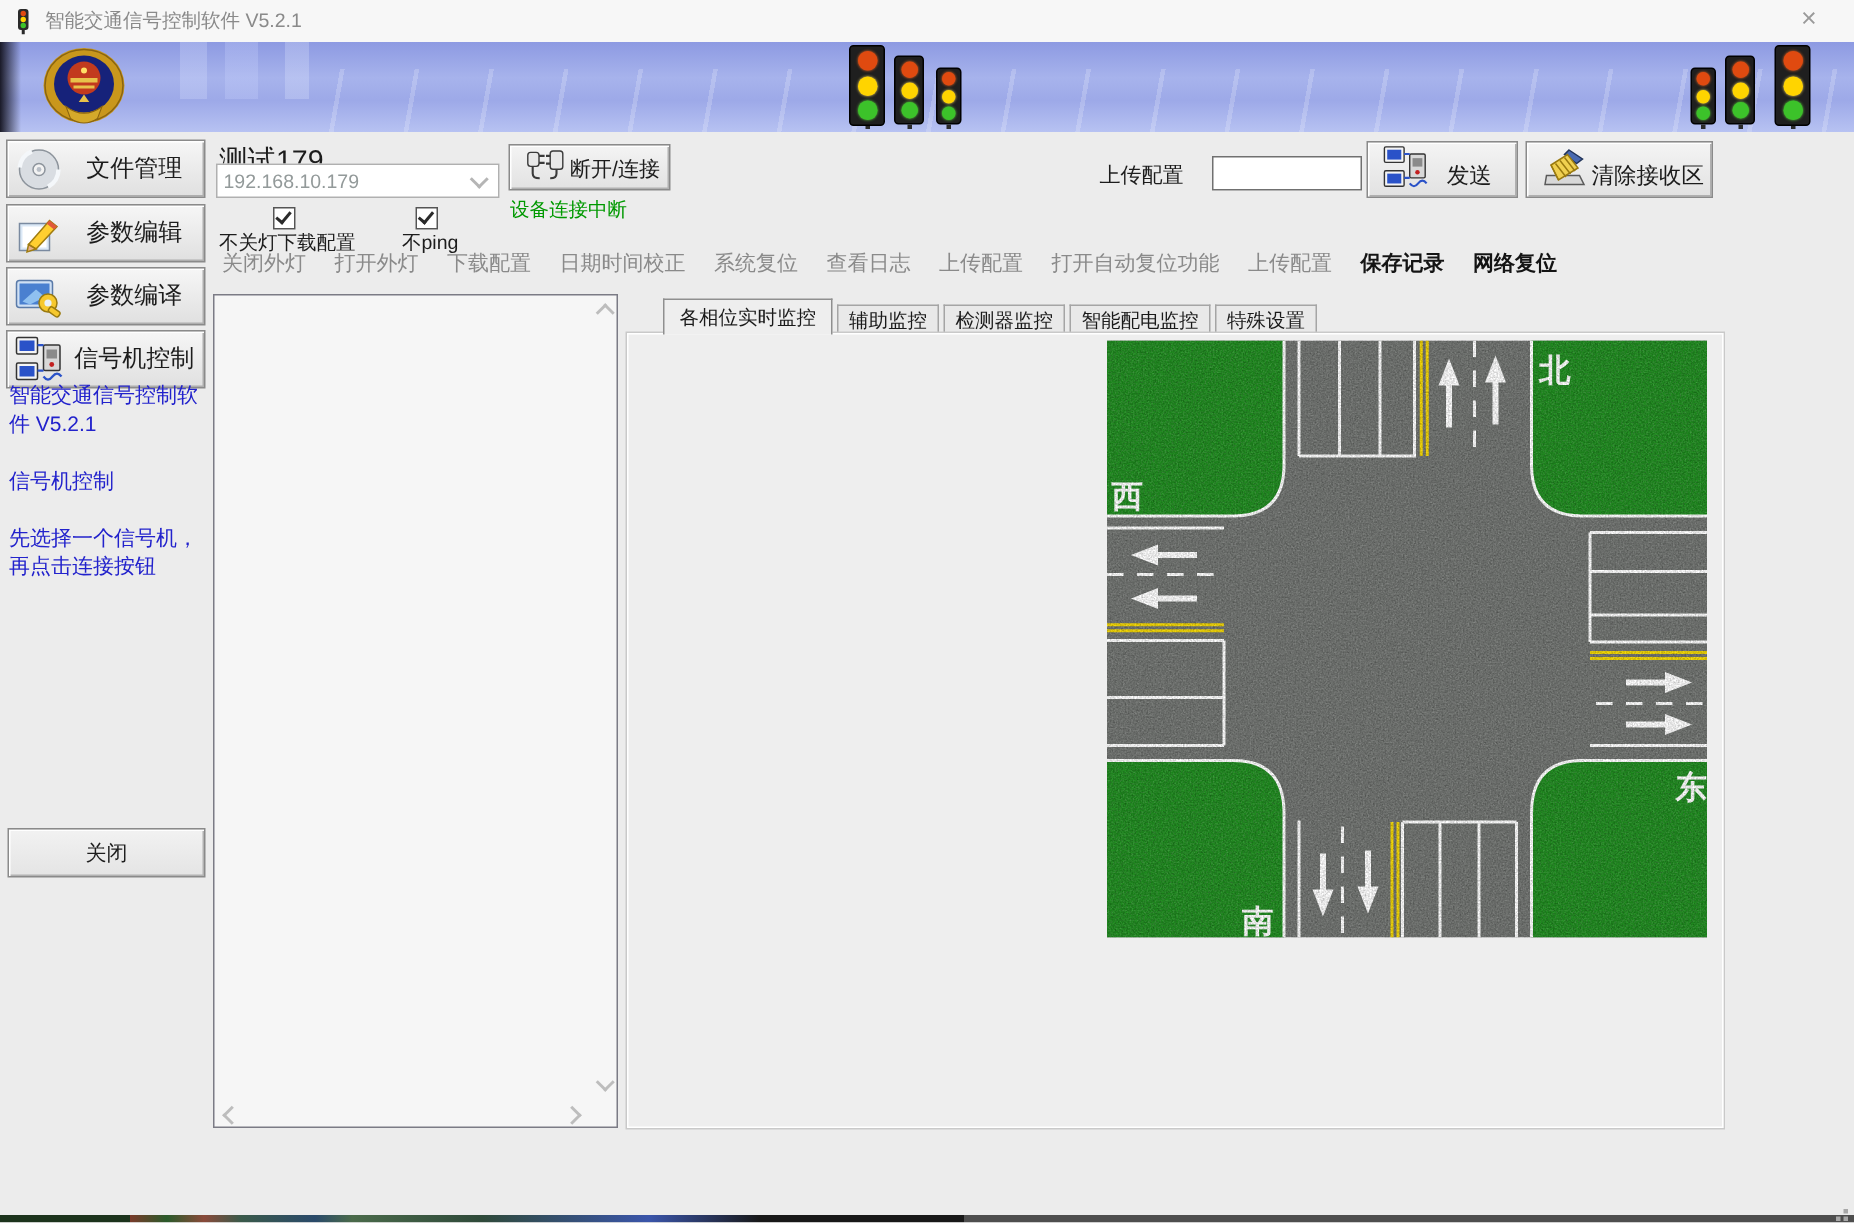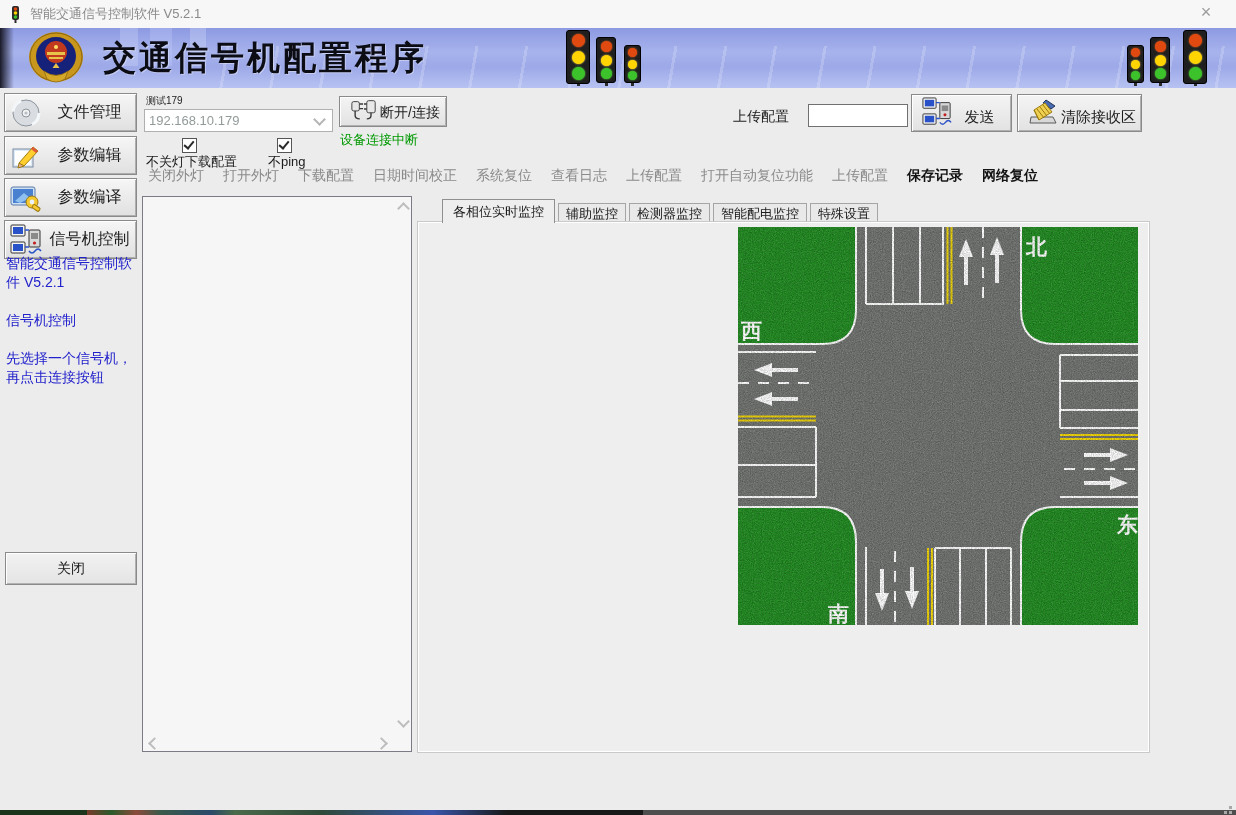--- a/index.html
+++ b/index.html
@@ -40,21 +40,21 @@
     background:linear-gradient(#f6f6f6,#e0e0e0);border:1px solid #8a8a8a;
     box-shadow:inset 1px 1px 0 #ffffff,inset -1px -1px 0 #aeaeae;cursor:pointer;padding:0;}
   .side-btn .icn{width:34px;height:32px;margin-left:4px;display:flex;align-items:center;justify-content:center;}
   .side-btn .lbl{flex:1;text-align:center;font-size:16px;color:#1c1c1c;font-family:"Liberation Sans","DejaVu Sans",sans-serif;}
   .side-info{position:absolute;left:6px;width:132px;font-size:14px;line-height:19px;color:#2222cc;}
   .close-btn{position:absolute;left:5px;top:552px;width:132px;height:33px;font-size:14px;color:#1c1c1c;
     background:linear-gradient(#f2f2f2,#e4e4e4);border:1px solid #8a8a8a;
     box-shadow:inset 1px 1px 0 #ffffff,inset -1px -1px 0 #b2b2b2;cursor:pointer;}
 
   
-  .dev-name{position:absolute;left:146px;top:94px;font-size:10px;color:#1c1c1c;}
+  .dev-name{position:absolute;left:146px;top:94px;font-size:19px;color:#1c1c1c;}
   .combo{position:absolute;left:144px;top:109px;width:187px;height:21px;background:#fff;border:1px solid #b0b0b0;
     display:flex;align-items:center;cursor:pointer;}
   .combo .ctext{flex:1;font-size:13px;color:#939a9a;padding-left:4px;}
   .chev{display:inline-block;width:7px;height:7px;border-left:2px solid #b5b5b5;border-top:2px solid #b5b5b5;}
   .chev-down{transform:rotate(225deg);margin:-3px 8px 0 0;}
   .cbrow{position:absolute;top:138px;display:flex;align-items:center;font-size:13px;color:#1c1c1c;cursor:pointer;flex-direction:column;}
   .cbbox{width:13px;height:13px;background:#fff;border:1px solid #555;display:inline-flex;align-items:center;justify-content:center;margin-right:5px;}
   .cbtick{width:4px;height:8px;border-right:2px solid #2a2a2a;border-bottom:2px solid #2a2a2a;transform:rotate(40deg);margin-top:-3px;}
   .tool-btn{position:absolute;display:flex;align-items:flex-end;background:linear-gradient(#f4f4f4,#e2e2e2);
     border:1px solid #8a8a8a;box-shadow:inset 1px 1px 0 #fff,inset -1px -1px 0 #b0b0b0;cursor:pointer;padding:4px;}
@@ -119,21 +119,20 @@
     <svg class="abs" style="left:25px;top:3px" width="62" height="54" viewBox="0 0 62 54">
       <ellipse cx="31" cy="26" rx="27" ry="25" fill="#c9971c"></ellipse>
       <ellipse cx="31" cy="26" rx="26" ry="24" fill="none" stroke="#8a6410" stroke-width="1"></ellipse>
       <ellipse cx="31" cy="25" rx="20" ry="19" fill="#16227a"></ellipse>
       <circle cx="31" cy="21" r="11" fill="#c23a1e"></circle>
       <path d="M22 21 h18 v3 h-18 z M24 26 h14 v2 h-14 z" fill="#e8c24a"></path>
       <circle cx="31" cy="16" r="2" fill="#ffe066"></circle>
       <path d="M31 32 l3.5 5 h-7 z" fill="#e8c24a"></path>
       <path d="M19 40 q12 9 24 0 l-3 8 q-9 6 -18 0 z" fill="#d4a92a" stroke="#8a6410" stroke-width="0.7"></path>
     </svg>
-    <div class="banner-title">交通信号机配置程序</div>
 
     <div class="tl tl-lg" style="left:566px;top:2px;height:56px">
       <div class="box">
           <span class="lamp r"></span>
           <span class="lamp y"></span>
           <span class="lamp g"></span>
         </div>
         <div class="pole"></div>
     </div>
     <div class="tl tl-md" style="left:596px;top:9px;height:49px">

